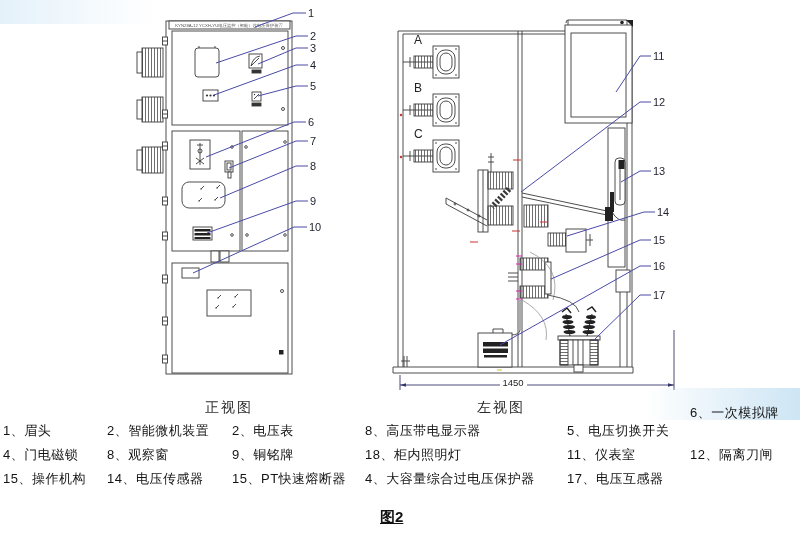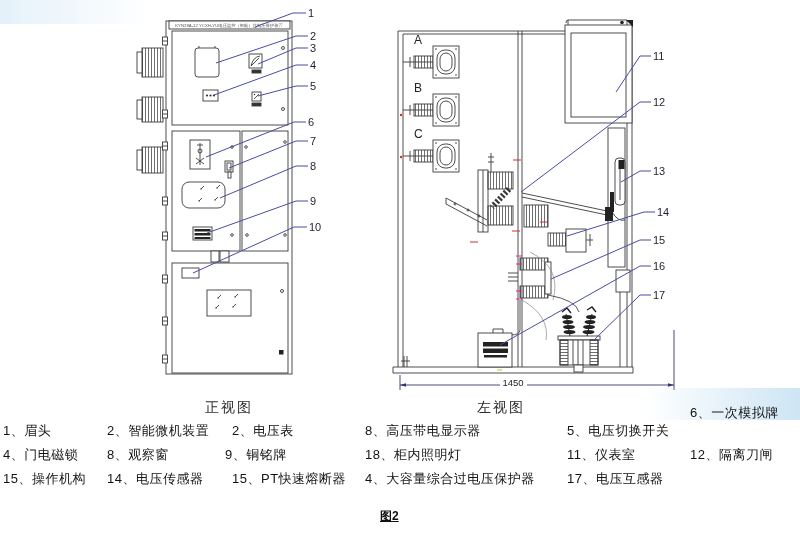--- a/index.html
+++ b/index.html
@@ -1,20 +1,20 @@
 <!DOCTYPE html>
 <html><head>
 <meta charset="utf-8">
 <style>
   html,body{margin:0;padding:0;background:#ffffff;}
   #stage{position:relative;width:800px;height:537px;background:#ffffff;overflow:hidden;
          font-family:"Liberation Sans",sans-serif;color:#1a1a1a;}
   #drawing{position:absolute;left:0;top:0;}
   .legend-item{position:absolute;font-size:13px;white-space:nowrap;color:#141414;letter-spacing:0.5px;}
-  .fig-caption{position:absolute;font-size:12px;font-weight:bold;text-decoration:underline;color:#111;}
+  .fig-caption{position:absolute;font-size:15px;font-weight:bold;text-decoration:underline;color:#111;}
   .wash{position:absolute;pointer-events:none;}
   .wash-left{left:0;top:396;width:170px;height:24px;
     background:linear-gradient(90deg,#e4f1fa 0%,rgba(228,241,250,0) 90%);}
   .wash-right{left:618px;top:388px;width:182px;height:32px;
     background:linear-gradient(270deg,#cde5f4 0%,rgba(205,229,244,0) 85%);}
   svg text{font-family:"Liberation Sans",sans-serif;}
 </style>
 </head>
 <body>
 
@@ -358,21 +358,21 @@
 <div>
   <span class="legend-item" style="left:3px;top:422px">1、眉头</span>
   <span class="legend-item" style="left:107px;top:422px">2、智能微机装置</span>
   <span class="legend-item" style="left:232px;top:422px">2、电压表</span>
   <span class="legend-item" style="left:365px;top:422px">8、高压带电显示器</span>
   <span class="legend-item" style="left:567px;top:422px">5、电压切换开关</span>
   <span class="legend-item" style="left:690px;top:404px">6、一次模拟牌</span>
 
   <span class="legend-item" style="left:3px;top:446px">4、门电磁锁</span>
   <span class="legend-item" style="left:107px;top:446px">8、观察窗</span>
-  <span class="legend-item" style="left:225px;top:446px">9、铜铭牌</span>
+  <span class="legend-item" style="left:232px;top:446px">9、铜铭牌</span>
   <span class="legend-item" style="left:365px;top:446px">18、柜内照明灯</span>
   <span class="legend-item" style="left:567px;top:446px">11、仪表室</span>
   <span class="legend-item" style="left:690px;top:446px">12、隔离刀闸</span>
 
   <span class="legend-item" style="left:3px;top:470px">15、操作机构</span>
   <span class="legend-item" style="left:107px;top:470px">14、电压传感器</span>
   <span class="legend-item" style="left:232px;top:470px">15、PT快速熔断器</span>
   <span class="legend-item" style="left:365px;top:470px">4、大容量综合过电压保护器</span>
   <span class="legend-item" style="left:567px;top:470px">17、电压互感器</span>
 </div>

